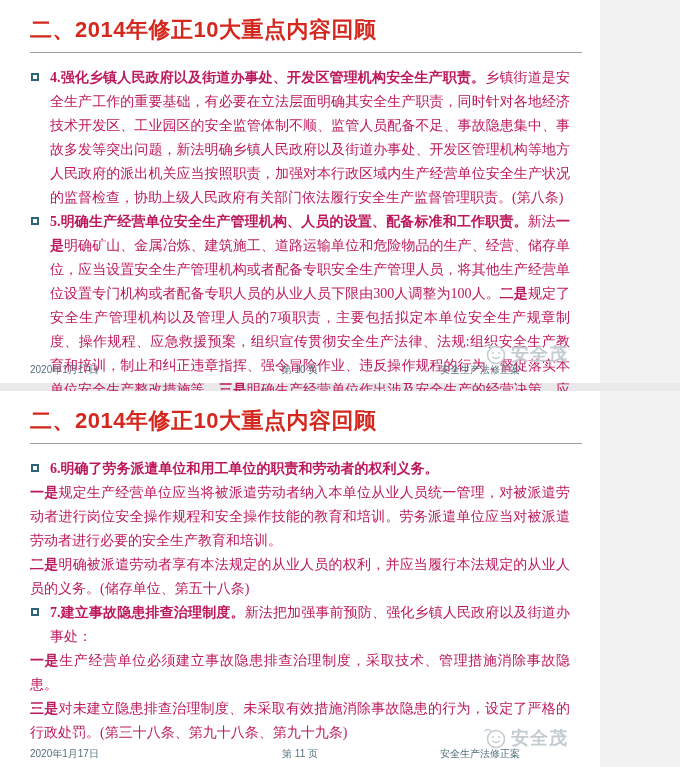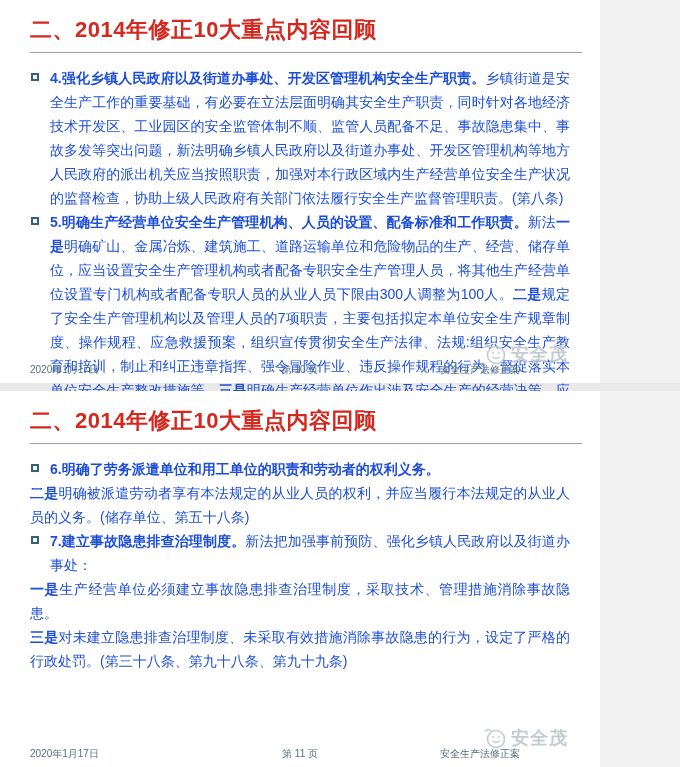--- a/index.html
+++ b/index.html
@@ -20,24 +20,25 @@
     line-height:30px;
   }
   .title-rule {
     border:none;
     border-top:1px solid #9aa0a4;
     margin:7px 18px 0 30px;
   }
 
   .slide-body {
     margin:13px 30px 0 30px;
-    color:#1d4ed8;
+    color:#be185d;
     font-size:14px;
     line-height:24px;
     text-align:justify;
+    font-family:Liberation Serif, serif;
   }
   .para { position:relative; }
   .para.bulleted { padding-left:20px; }
   .sq {
     position:absolute;
     left:1px; top:7px;
     width:8px; height:8px;
     border:2px solid #2e6379;
     display:inline-block;
   }
@@ -106,20 +107,21 @@
 
   <div class="slide-gap"></div>
 
   <section class="slide slide-2">
     <div class="slide-head">
       <div class="slide-title">二、2014年修正10大重点内容回顾</div>
     </div>
     <hr class="title-rule">
     <div class="slide-body">
         <p class="para bulleted"><span class="sq"></span><span class="b">6.明确了劳务派遣单位和用工单位的职责和劳动者的权利义务。</span></p>
+        <p class="para"><span class="b">一是</span><span>规定生产经营单位应当将被派遣劳动者纳入本单位从业人员统一管理，对被派遣劳动者进行岗位安全操作规程和安全操作技能的教育和培训。劳务派遣单位应当对被派遣劳动者进行必要的安全生产教育和培训。</span></p>
         <p class="para"><span class="b">二是</span><span>明确被派遣劳动者享有本法规定的从业人员的权利，并应当履行本法规定的从业人员的义务。(储存单位、第五十八条)</span></p>
         <p class="para bulleted"><span class="sq"></span><span class="b">7.建立事故隐患排查治理制度。</span><span>新法把加强事前预防、强化乡镇人民政府以及街道办事处：</span></p>
         <p class="para"><span class="b">一是</span><span>生产经营单位必须建立事故隐患排查治理制度，采取技术、管理措施消除事故隐患。</span></p>
         <p class="para"><span class="b">三是</span><span>对未建立隐患排查治理制度、未采取有效措施消除事故隐患的行为，设定了严格的行政处罚。(第三十八条、第九十八条、第九十九条)</span></p>
       </div>
     <div class="slide-footer">
       <span class="footer-date">2020年1月17日</span>
       <span class="footer-page">第 11 页</span>
       <span class="footer-right">
         <span class="watermark">

